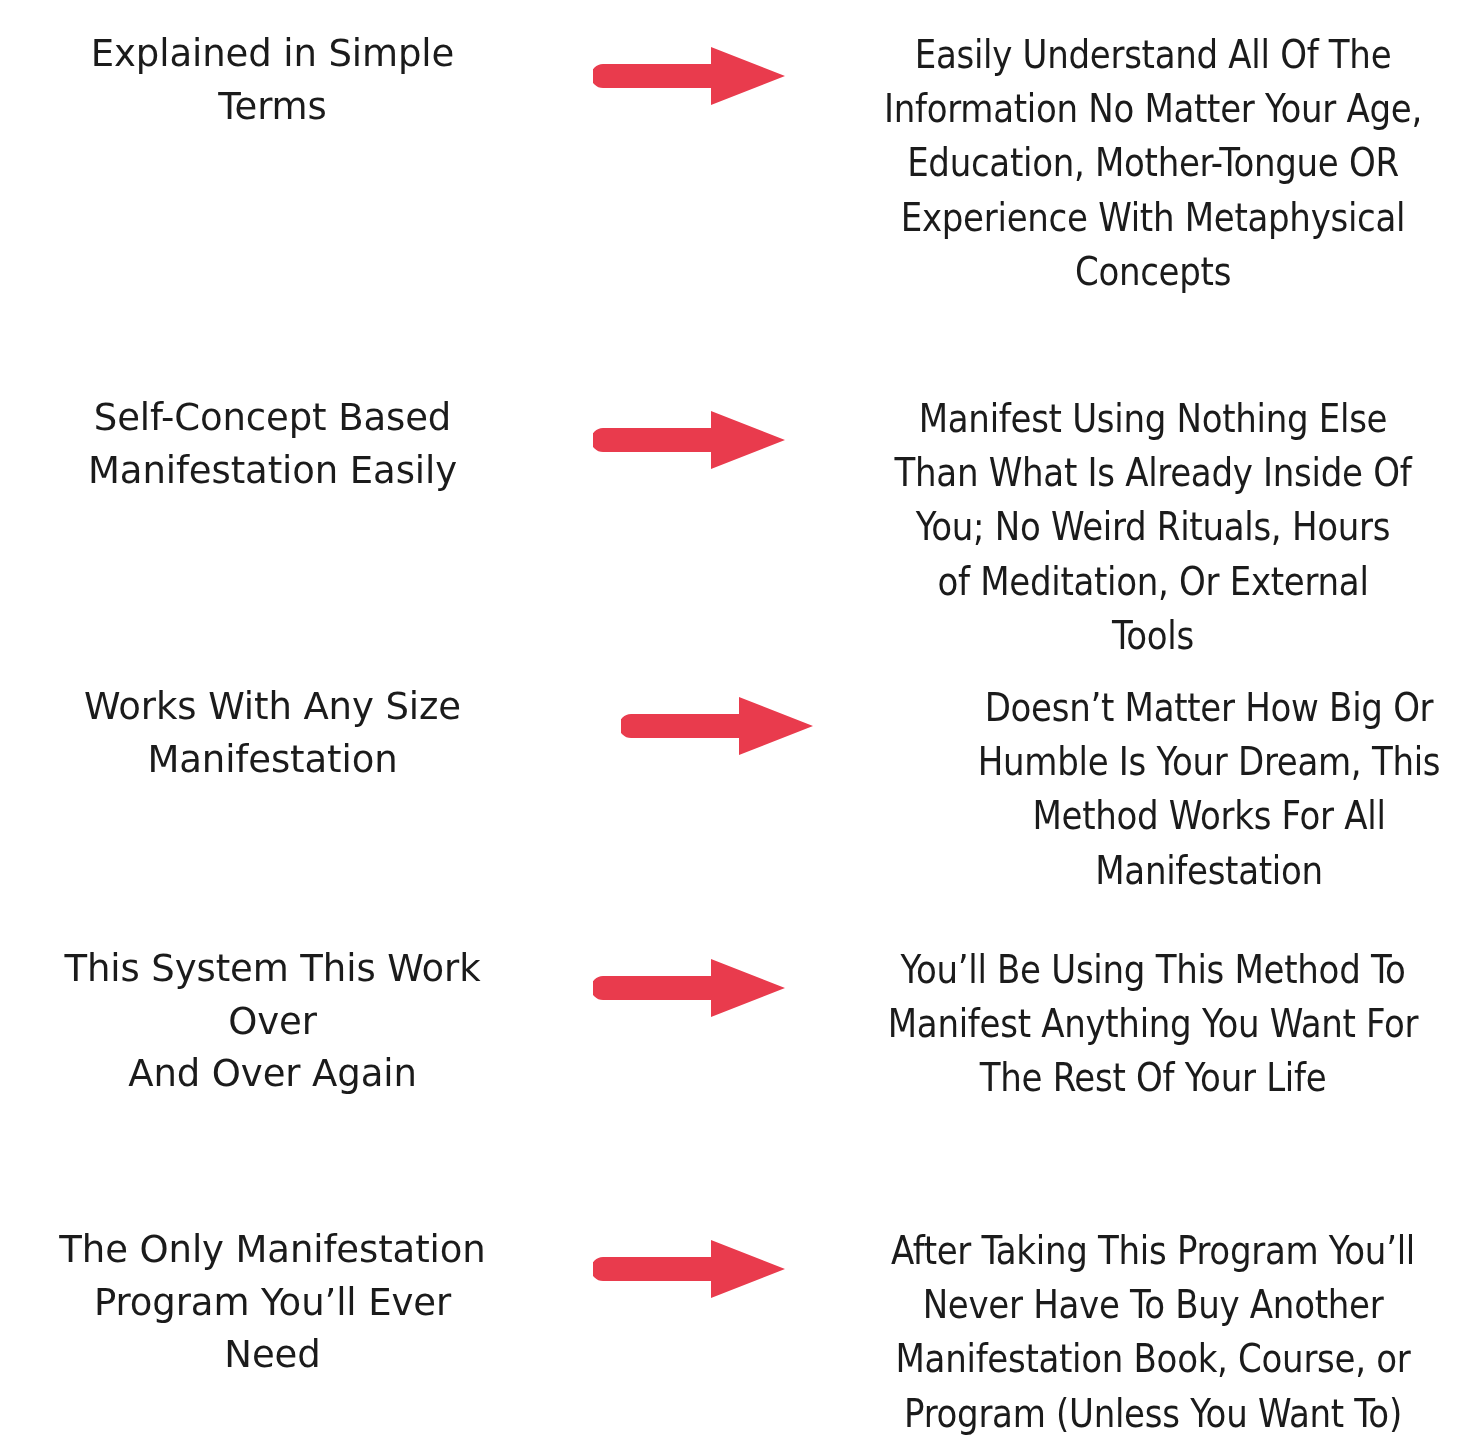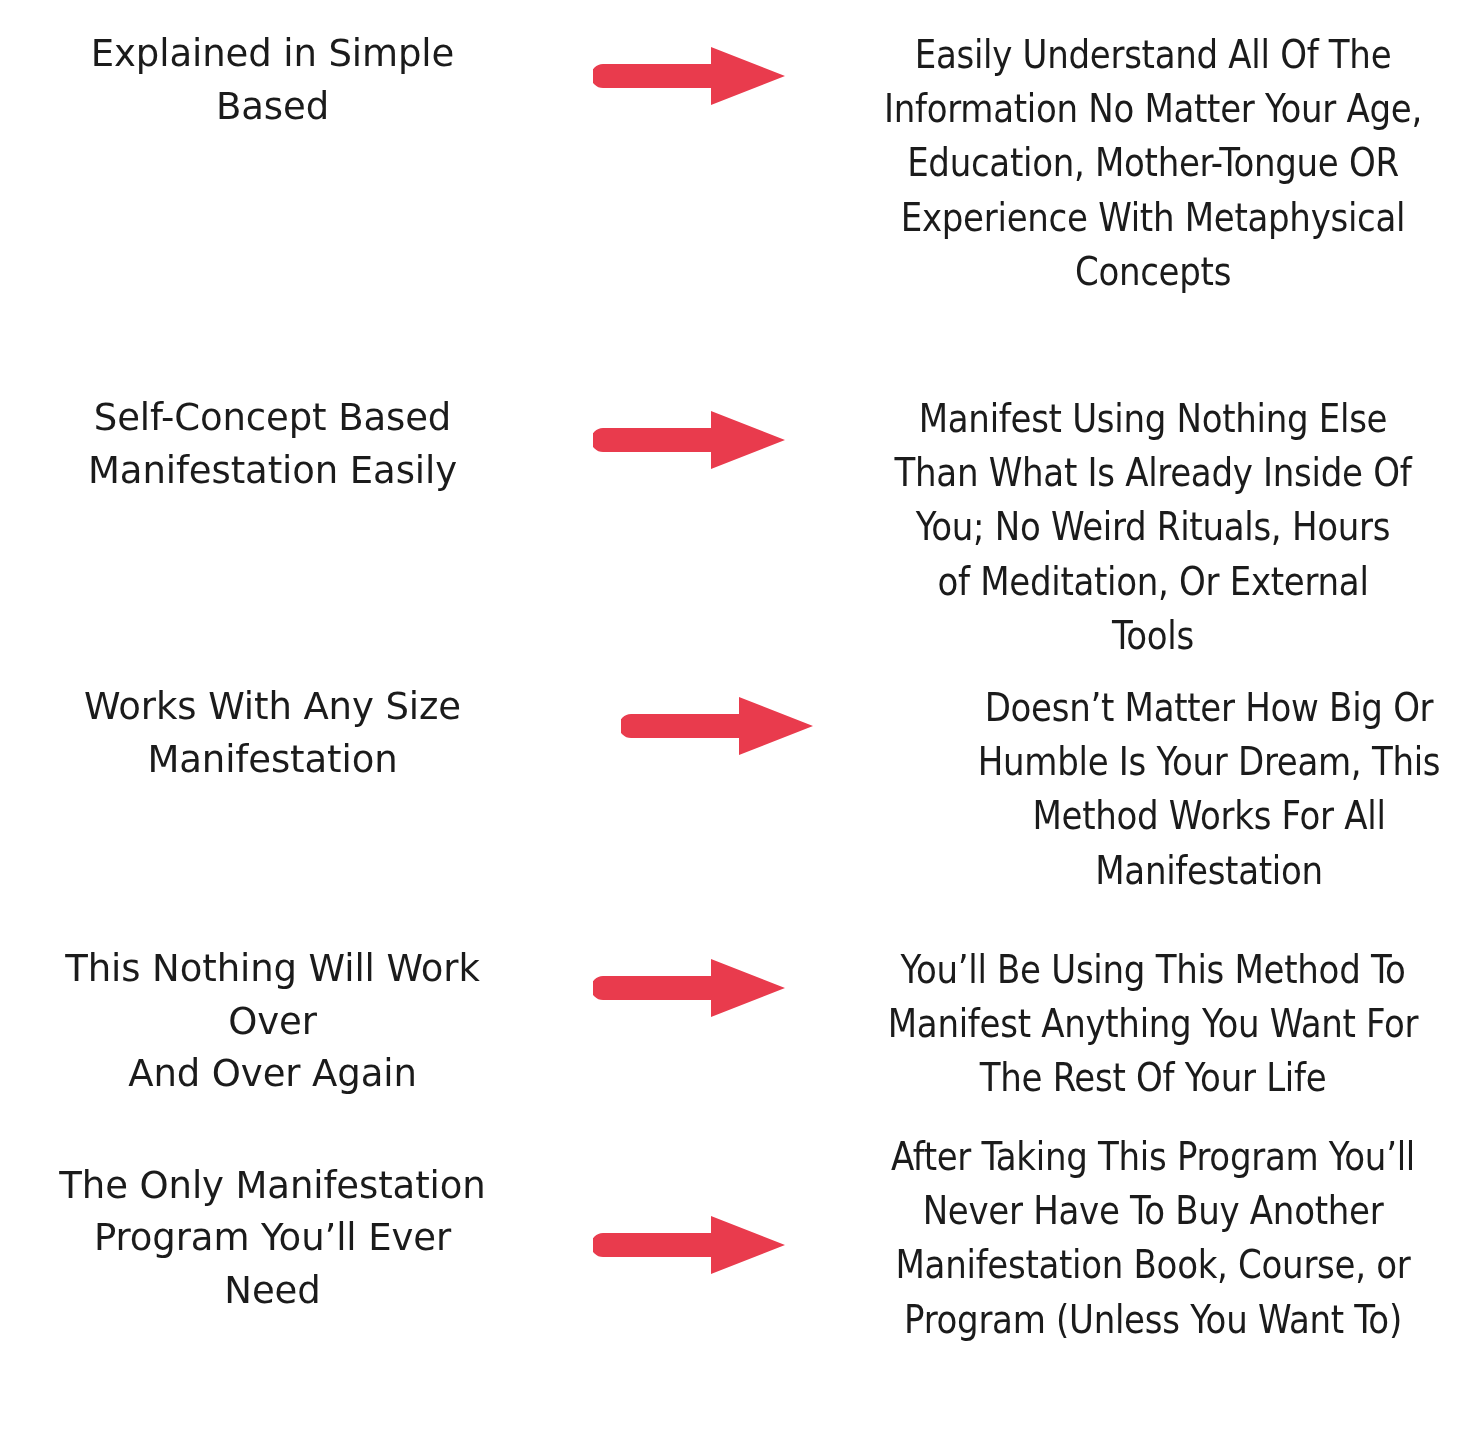--- a/index.html
+++ b/index.html
@@ -64,40 +64,40 @@
     transform: scaleX(0.97);
     transform-origin: center top;
   }
   .arrow {
     display: block;
   }
   .r1 { top: 28px; }
   .r2 { top: 352px; margin-top: 40px; }
   .r3 { top: 681px; gap: 28px; }
   .r4 { top: 943px; }
-  .r5 { top: 1130px; align-items: center; }
+  .r5 { top: 1224px; }
 
   .a1 { margin-top: 17px; }
   .a2 { margin-top: 17px; }
   .a3 { margin-top: 14px; }
   .a4 { margin-top: 14px; }
   .a5 { margin-top: 14px; }
 
   .line { display: block; }
 </style>
 </head>
 <body>
 
 <div class="page">
   <div class="feature-rows">
 
     <div class="feature-row r1">
       <div class="col-left">
         <span class="line">Explained in Simple</span>
-        <span class="line">Based</span>
+        <span class="line">Terms</span>
       </div>
       <div class="col-arrow">
         <svg class="arrow a1" width="194" height="62" viewBox="0 0 194 62">
           <path d="M10 19 H118 V2 L192 31 L118 60 V43 H10 A10 10 0 0 1 10 19 Z" fill="#E93B4D"></path>
         </svg>
       </div>
       <div class="col-right">
         <span class="line">Easily Understand All Of The</span>
         <span class="line">Information No Matter Your Age,</span>
         <span class="line">Education, Mother-Tongue OR</span>
@@ -138,21 +138,21 @@
       <div class="col-right">
         <span class="line">Doesn’t Matter How Big Or</span>
         <span class="line">Humble Is Your Dream, This</span>
         <span class="line">Method Works For All</span>
         <span class="line">Manifestation</span>
       </div>
     </div>
 
     <div class="feature-row r4">
       <div class="col-left">
-        <span class="line">This Nothing Will Work</span>
+        <span class="line">This System This Work</span>
         <span class="line">Over</span>
         <span class="line">And Over Again</span>
       </div>
       <div class="col-arrow">
         <svg class="arrow a4" width="194" height="62" viewBox="0 0 194 62">
           <path d="M10 19 H118 V2 L192 31 L118 60 V43 H10 A10 10 0 0 1 10 19 Z" fill="#E93B4D"></path>
         </svg>
       </div>
       <div class="col-right">
         <span class="line">You’ll Be Using This Method To</span>

